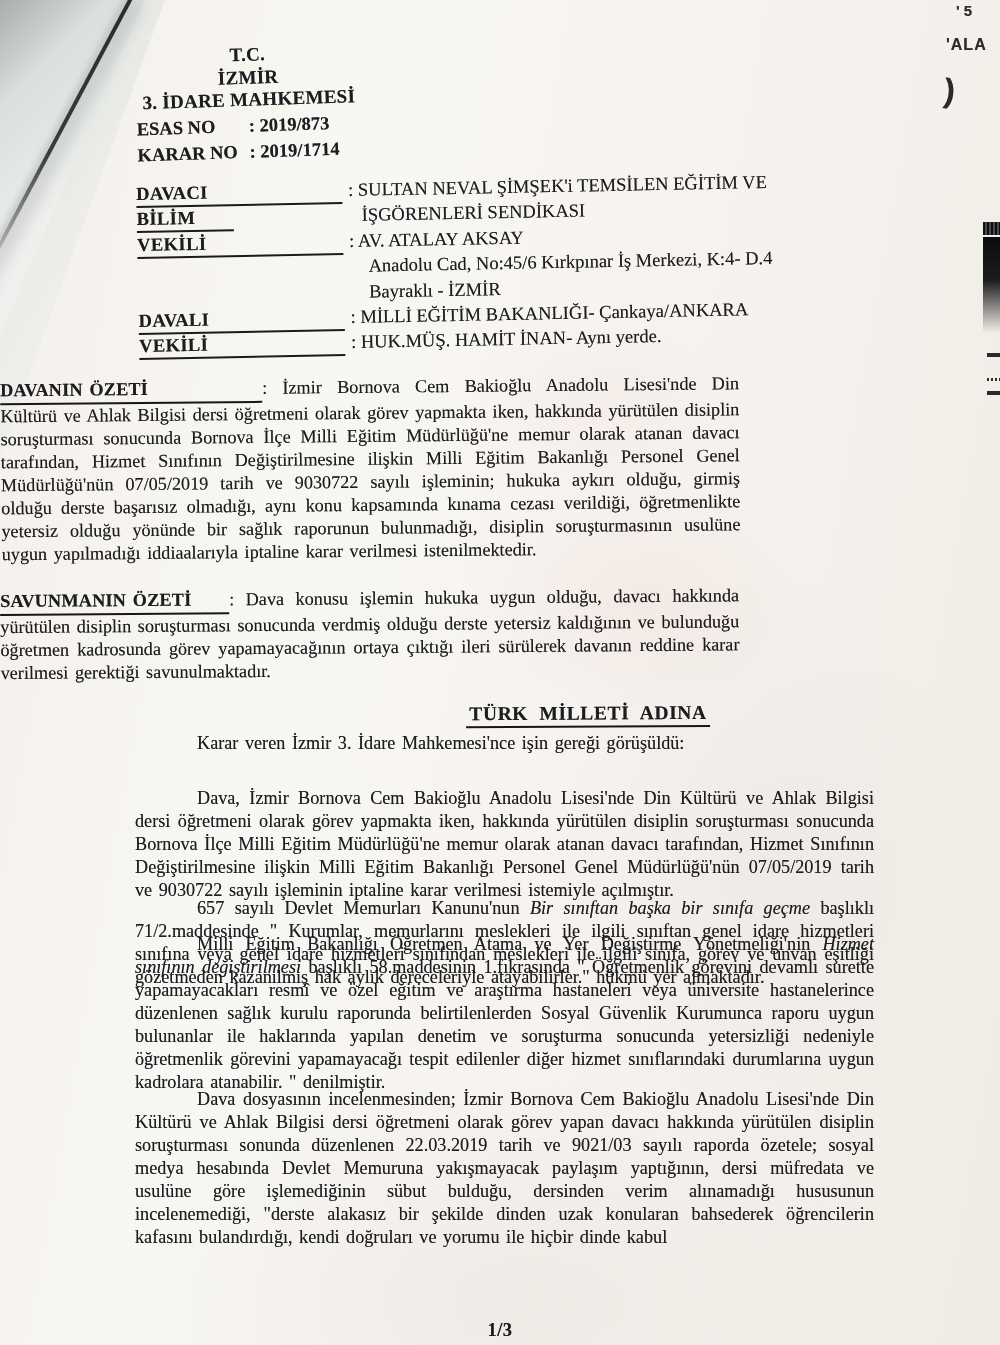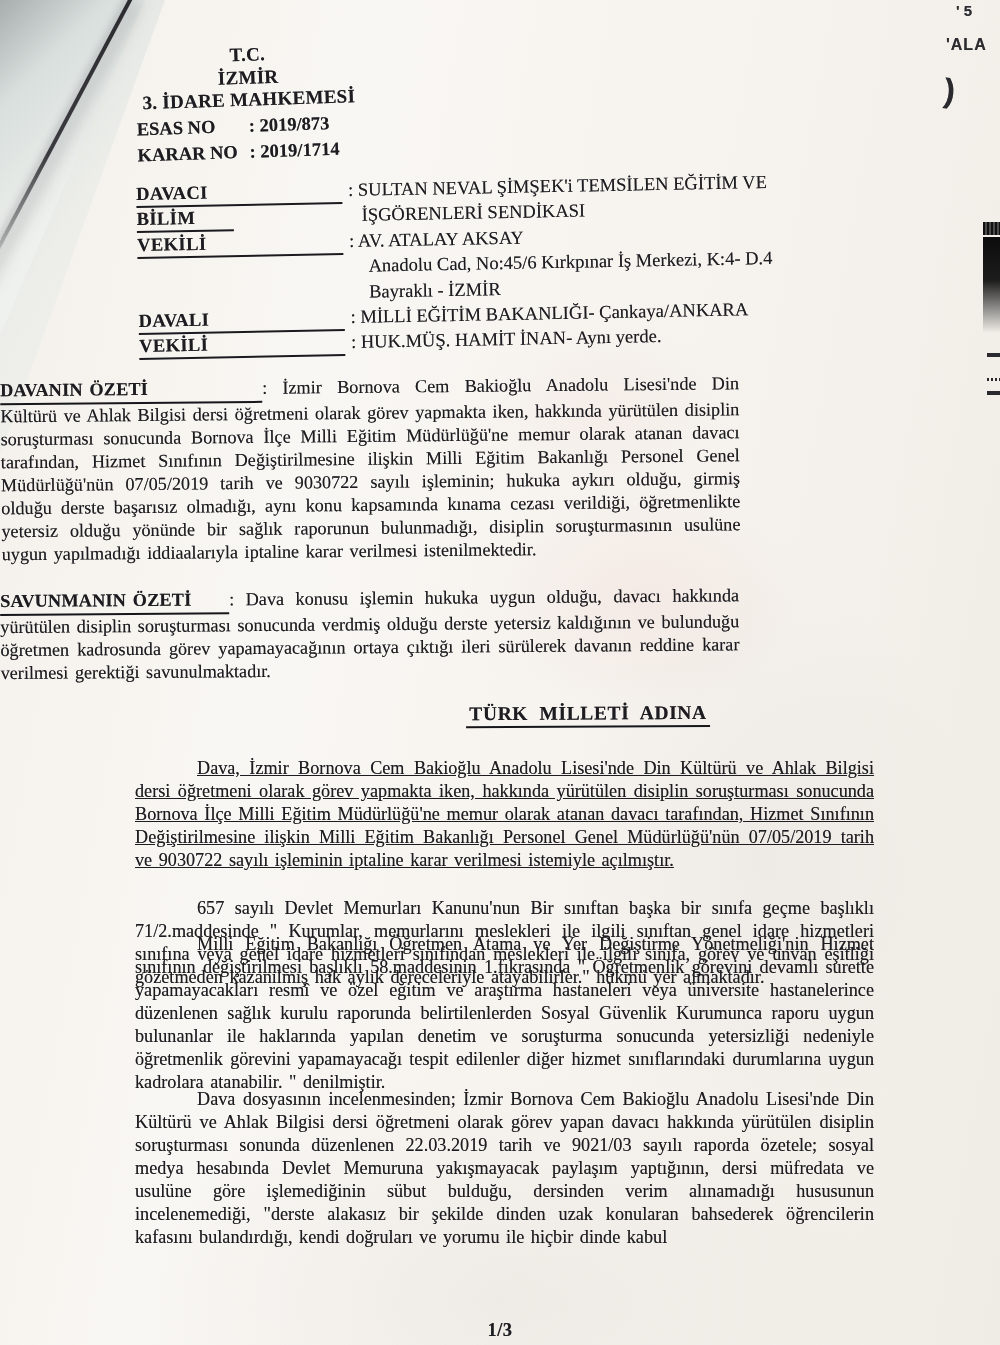--- a/index.html
+++ b/index.html
@@ -62,22 +62,22 @@
   .slabel{display:inline-block;font-weight:bold;border-bottom:2.6px solid #15151a;letter-spacing:0.2px;padding-bottom:1px;}
   .l1{width:262px;} .l2{width:229px;}
   #sum1{top:378px;transform:rotate(-0.55deg);transform-origin:140px 0;}
   #sum2{top:589px;transform:rotate(-0.45deg);transform-origin:140px 0;}
 
   
   #heading{top:703px;text-align:center;transform:rotate(-0.3deg);}
   #heading .hspan{position:relative;left:88px;font-weight:bold;font-size:19.5px;letter-spacing:0.6px;word-spacing:6px;border-bottom:2.6px solid #15151a;padding:0 3px 2px 3px;}
   .dpara{position:absolute;left:0;}
   .indent{text-indent:62px;}
-  .it{}
-  #dp0{top:732px;} #dp1{top:757px;text-decoration:underline;} #dp2{top:897px;} #dp3{top:933px;} #dp4{top:1088px;}
+  .it{font-style:italic;}
+  #dp0{top:732px;} #dp1{top:787px;} #dp2{top:897px;} #dp3{top:933px;} #dp4{top:1088px;}
 
   .pageno{position:absolute;left:0;top:1320px;width:1000px;text-align:center;font-size:18.5px;font-weight:bold;letter-spacing:0.5px;}
 </style>
 </head>
 <body>
 
 <div class="page ink">
 
   <div class="fold-soft"></div>
   <div class="fold-main"></div>
@@ -142,20 +142,21 @@
   </div>
 
   <div class="txt" id="sum2">
     <p class="jpara" style="margin:0"><span class="slabel l2">SAVUNMANIN ÖZETİ</span><span>: Dava konusu işlemin hukuka uygun olduğu, davacı hakkında yürütülen disiplin soruşturması sonucunda verdmiş olduğu derste yetersiz kaldığının ve bulunduğu öğretmen kadrosunda görev yapamayacağının ortaya çıktığı ileri sürülerek davanın reddine karar verilmesi gerektiği savunulmaktadır.</span></p>
   </div>
 
   <div class="txt" id="heading">
     <span class="hspan">TÜRK MİLLETİ ADINA</span>
   </div>
 
+  <div class="txt dpara jpara indent" id="dp0"><span>Karar veren İzmir 3. İdare Mahkemesi'nce işin gereği görüşüldü:</span></div>
   <div class="txt dpara jpara indent" id="dp1"><span>Dava, İzmir Bornova Cem Bakioğlu Anadolu Lisesi'nde Din Kültürü ve Ahlak Bilgisi dersi öğretmeni olarak görev yapmakta iken, hakkında yürütülen disiplin soruşturması sonucunda Bornova İlçe Milli Eğitim Müdürlüğü'ne memur olarak atanan davacı tarafından, Hizmet Sınıfının Değiştirilmesine ilişkin Milli Eğitim Bakanlığı Personel Genel Müdürlüğü'nün 07/05/2019 tarih ve 9030722 sayılı işleminin iptaline karar verilmesi istemiyle açılmıştır.</span></div>
   <div class="txt dpara jpara indent" id="dp2"><span>657 sayılı Devlet Memurları Kanunu'nun </span><span class="it">Bir sınıftan başka bir sınıfa geçme</span><span> başlıklı 71/2.maddesinde " Kurumlar, memurlarını meslekleri ile ilgili sınıftan genel idare hizmetleri sınıfına veya genel idare hizmetleri sınıfından meslekleri ile ilgili sınıfa, görev ve unvan eşitliği gözetmeden kazanılmış hak aylık dereceleriyle atayabilirler." hükmü yer almaktadır.</span></div>
   <div class="txt dpara jpara indent" id="dp3"><span>Milli Eğitim Bakanlığı Öğretmen Atama ve Yer Değiştirme Yönetmeliği'nin </span><span class="it">Hizmet sınıfının değiştirilmesi</span><span> başlıklı 58.maddesinin 1.fıkrasında " Öğretmenlik görevini devamlı surette yapamayacakları resmî ve özel eğitim ve araştırma hastaneleri veya üniversite hastanelerince düzenlenen sağlık kurulu raporunda belirtilenlerden Sosyal Güvenlik Kurumunca raporu uygun bulunanlar ile haklarında yapılan denetim ve soruşturma sonucunda yetersizliği nedeniyle öğretmenlik görevini yapamayacağı tespit edilenler diğer hizmet sınıflarındaki durumlarına uygun kadrolara atanabilir. " denilmiştir.</span></div>
   <div class="txt dpara jpara indent" id="dp4"><span>Dava dosyasının incelenmesinden; İzmir Bornova Cem Bakioğlu Anadolu Lisesi'nde Din Kültürü ve Ahlak Bilgisi dersi öğretmeni olarak görev yapan davacı hakkında yürütülen disiplin soruşturması sonunda düzenlenen 22.03.2019 tarih ve 9021/03 sayılı raporda özetele; sosyal medya hesabında Devlet Memuruna yakışmayacak paylaşım yaptığının, dersi müfredata ve usulüne göre işlemediğinin sübut bulduğu, dersinden verim alınamadığı hususunun incelenemediği, "derste alakasız bir şekilde dinden uzak konularan bahsederek öğrencilerin kafasını bulandırdığı, kendi doğruları ve yorumu ile hiçbir dinde kabul</span></div>
 
   <div class="pageno">1/3</div>
 
 </div>
 
 </body></html>

